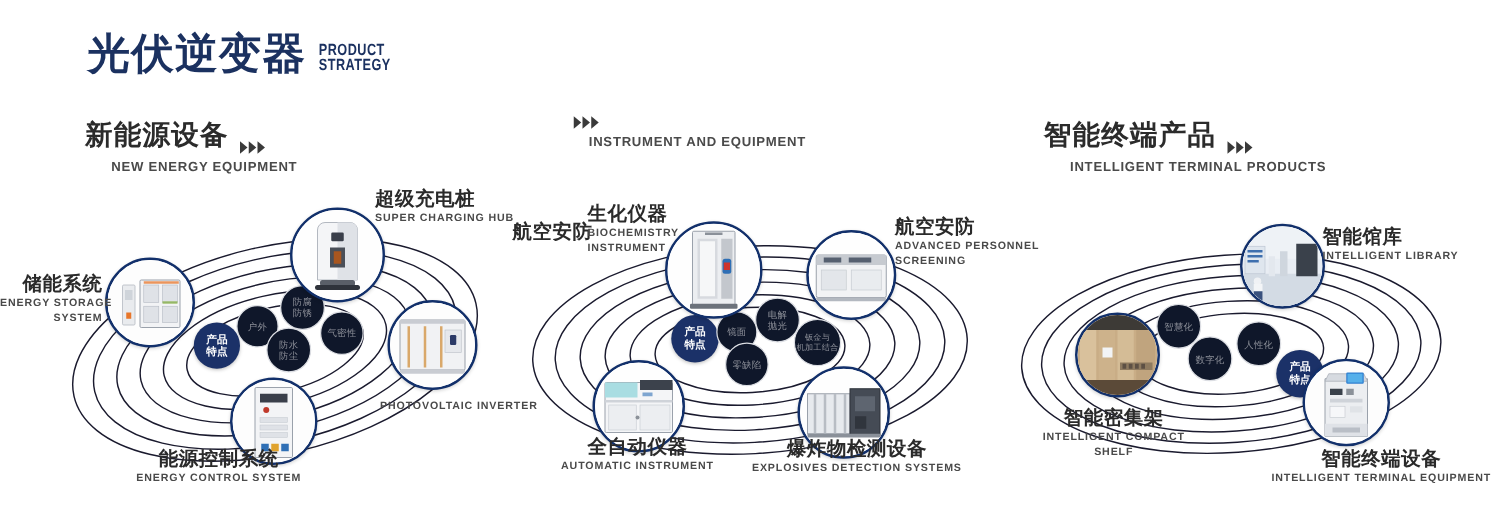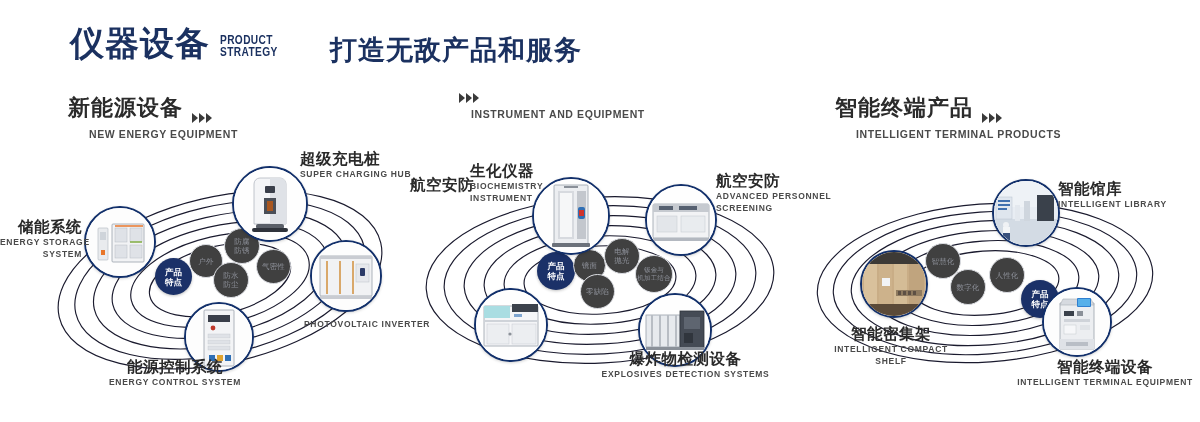--- a/index.html
+++ b/index.html
@@ -63,21 +63,21 @@
     position:absolute;border-radius:50%;
     border:2.5px solid #12306b;
     background:#fff;overflow:hidden;
     box-shadow:0 1px 3px rgba(0,0,0,.18);
   }
   .node .ph{position:absolute;left:0;top:0;right:0;bottom:0;}
 
   
   .bub{
     position:absolute;border-radius:50%;
-    border:1px solid #dcdee3;background:#404040;
+    border:1px solid #dcdee3;background:#0f172a;
     display:flex;align-items:center;justify-content:center;
     text-align:center;color:#8d9099;
     font-size:7.5px;line-height:9px;letter-spacing:.2px;
     font-family:"DejaVu Sans","Liberation Sans",sans-serif;
   }
   .bub-core{
     position:absolute;border-radius:50%;
     background:#1b3168;border:none;color:#fff;
     display:flex;align-items:center;justify-content:center;text-align:center;
     font-size:8.5px;font-weight:bold;line-height:10px;
@@ -100,27 +100,26 @@
   .lbl.r{text-align:right;}
   .lbl.c{text-align:center;}
   .lbl.l{text-align:left;}
 </style>
 </head>
 <body>
 
 <div class="stage">
 
   <div class="hdr">
-    <div class="hdr-cn">仪器设备</div>
+    <div class="hdr-cn">光伏逆变器</div>
     <div class="hdr-en">
       <div>PRODUCT</div>
       <div>STRATEGY</div>
     </div>
   </div>
-  <div class="hdr-sub">打造无敌产品和服务</div>
 
   <div class="sect" style="left:68px;top:93px;">
     <div class="sect-row">
       <div class="sect-cn">新能源设备</div>
       <div class="chev">
           <span></span>
           <span></span>
           <span></span>
         </div>
     </div>
@@ -346,20 +345,24 @@
       <rect x="0" y="0" width="70" height="70" fill="#fefefe"></rect>
       <rect x="8" y="16" width="54" height="40" rx="1" fill="#f4f5f7" stroke="#9aa1ab" stroke-width=".8"></rect>
       <rect x="8" y="16" width="26" height="12" fill="#a9dde2"></rect>
       <rect x="36" y="14" width="26" height="8" fill="#3c424c"></rect>
       <rect x="8" y="30" width="54" height="2" fill="#cfd3d9"></rect>
       <rect x="11" y="34" width="22" height="20" fill="#eceef1" stroke="#c6cbd1" stroke-width=".5"></rect>
       <rect x="36" y="34" width="24" height="20" fill="#eceef1" stroke="#c6cbd1" stroke-width=".5"></rect>
       <circle cx="34" cy="44" r="1.6" fill="#8b9199"></circle>
       <rect x="38" y="24" width="8" height="3" fill="#2f6fb5" opacity=".6"></rect>
     </svg>
+  </div>
+  <div class="lbl c" style="left:430px;top:348px;width:160px;">
+    <div class="cn">全自动仪器</div>
+    <div class="en">AUTOMATIC INSTRUMENT</div>
   </div>
 
   <div class="node" style="left:638px;top:293px;width:70px;height:70px;">
     <svg class="ph" viewBox="0 0 70 70">
       <rect x="0" y="0" width="70" height="70" fill="#fefefe"></rect>
       <rect x="6" y="20" width="34" height="32" fill="#e7eaee" stroke="#9aa1ab" stroke-width=".8"></rect>
       <rect x="11" y="20" width="2" height="32" fill="#b8bdc4"></rect>
       <rect x="19" y="20" width="2" height="32" fill="#b8bdc4"></rect>
       <rect x="27" y="20" width="2" height="32" fill="#b8bdc4"></rect>
       <rect x="35" y="20" width="2" height="32" fill="#b8bdc4"></rect>

